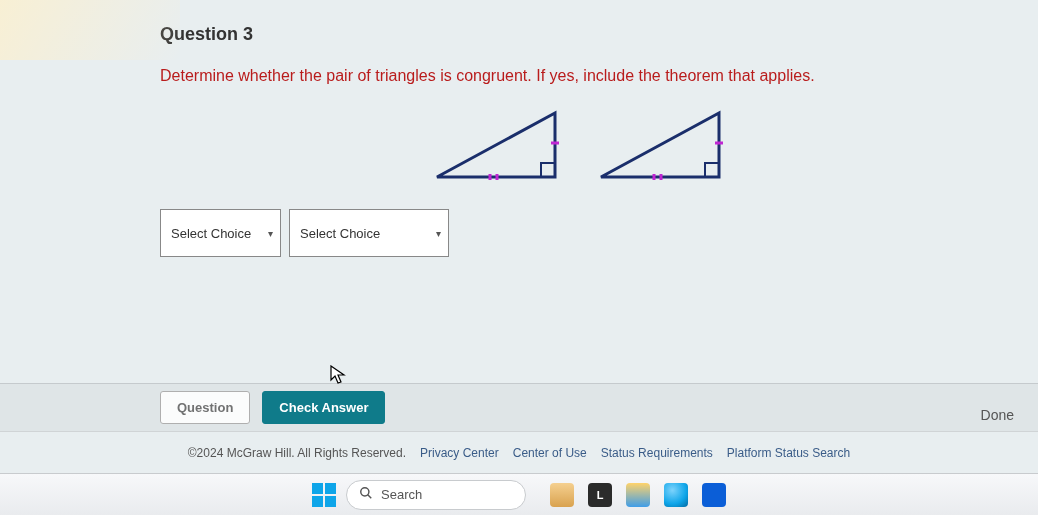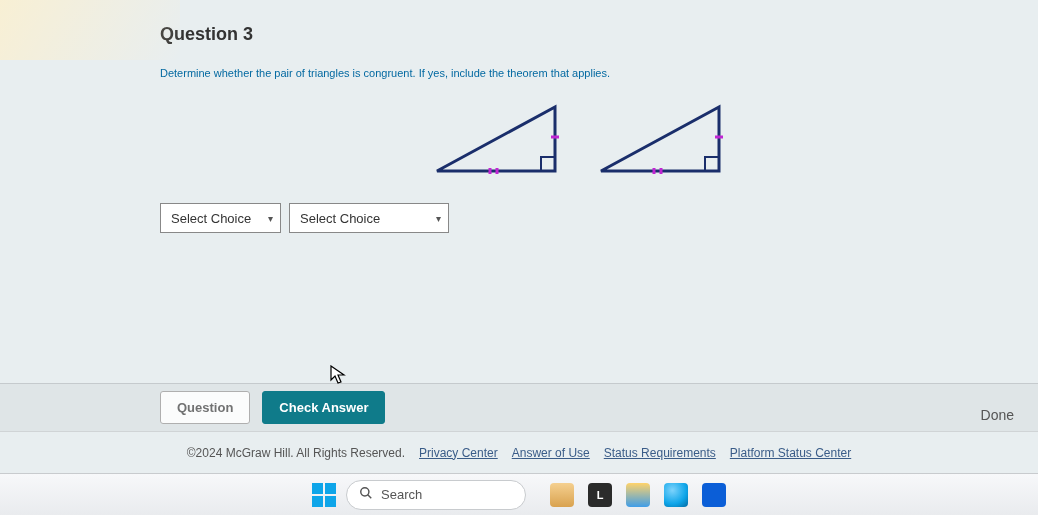--- a/index.html
+++ b/index.html
@@ -20,22 +20,22 @@
   }
 
   .q-title {
     font-size: 18px;
     font-weight: 700;
     color: #333;
     margin-bottom: 22px;
   }
 
   .q-prompt {
-    font-size: 11px;
-    color: #0369a1;
+    font-size: 16px;
+    color: #b91c1c;
     margin-bottom: 20px;
   }
 
   .figure-row {
     display: flex;
     justify-content: center;
     gap: 24px;
     margin-bottom: 24px;
   }
 
@@ -47,21 +47,21 @@
   }
 
   .select {
     appearance: none;
     -webkit-appearance: none;
     background: #fff;
     border: 1px solid #888;
     color: #333;
     font-size: 13px;
     padding: 6px 28px 6px 10px;
-    height: 30px;
+    height: 48px;
     position: relative;
     cursor: pointer;
   }
   .select-wrap { position: relative; display: inline-block; }
   .select-wrap .chev {
     position: absolute; right: 8px; top: 50%; transform: translateY(-50%);
     pointer-events: none; font-size: 10px; color: #555;
   }
 
   .cursor {
@@ -108,21 +108,21 @@
     height: 42px;
     background: #e8eef0;
     border-top: 1px solid #d0d4d6;
     display: flex;
     align-items: center;
     justify-content: center;
     gap: 14px;
     font-size: 12px;
     color: #444;
   }
-  .footer-legal a { color: #3a5c88; text-decoration: underline; cursor: pointer; }
+  .footer-legal a { color: #3a5c88; cursor: pointer; }
   .copyright { color: #555; }
 
   
   .taskbar {
     position: absolute;
     left: 0; right: 0; bottom: 0;
     height: 42px;
     background: linear-gradient(#f7f8fa, #e9ebee);
     border-top: 1px solid #c8cbce;
     display: flex;
@@ -217,23 +217,23 @@
 
   <div class="action-bar">
     <button class="btn btn-prev">Question</button>
     <button class="btn btn-primary">Check Answer</button>
     <span class="done">Done</span>
   </div>
 
   <div class="footer-legal">
     <span class="copyright">©2024 McGraw Hill. All Rights Reserved.</span>
     <a>Privacy Center</a>
-    <a>Answer of Use</a>
+    <a>Center of Use</a>
     <a>Status Requirements</a>
-    <a>Platform Status Center</a>
+    <a>Platform Status Search</a>
   </div>
 </div>
 
 <div class="taskbar">
   <div class="start">
     <span></span>
       <span></span>
       <span></span>
       <span></span>
   </div>

